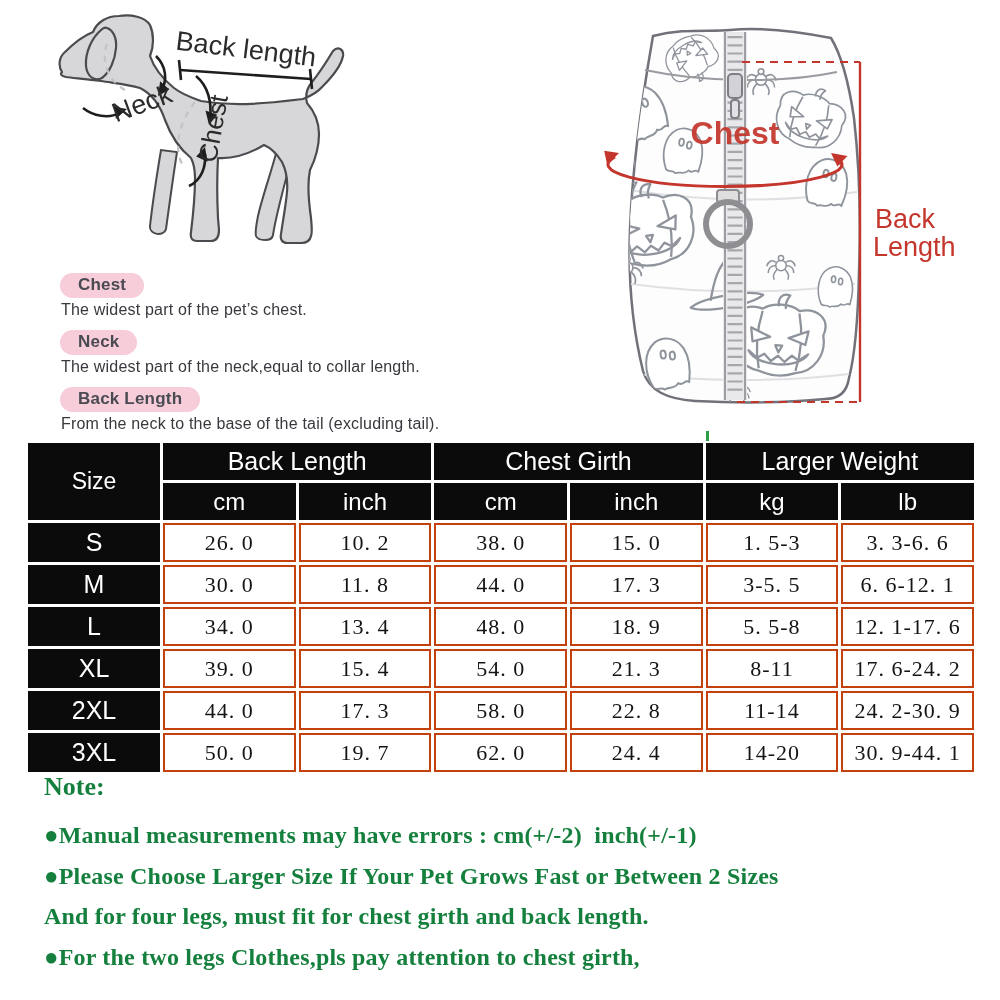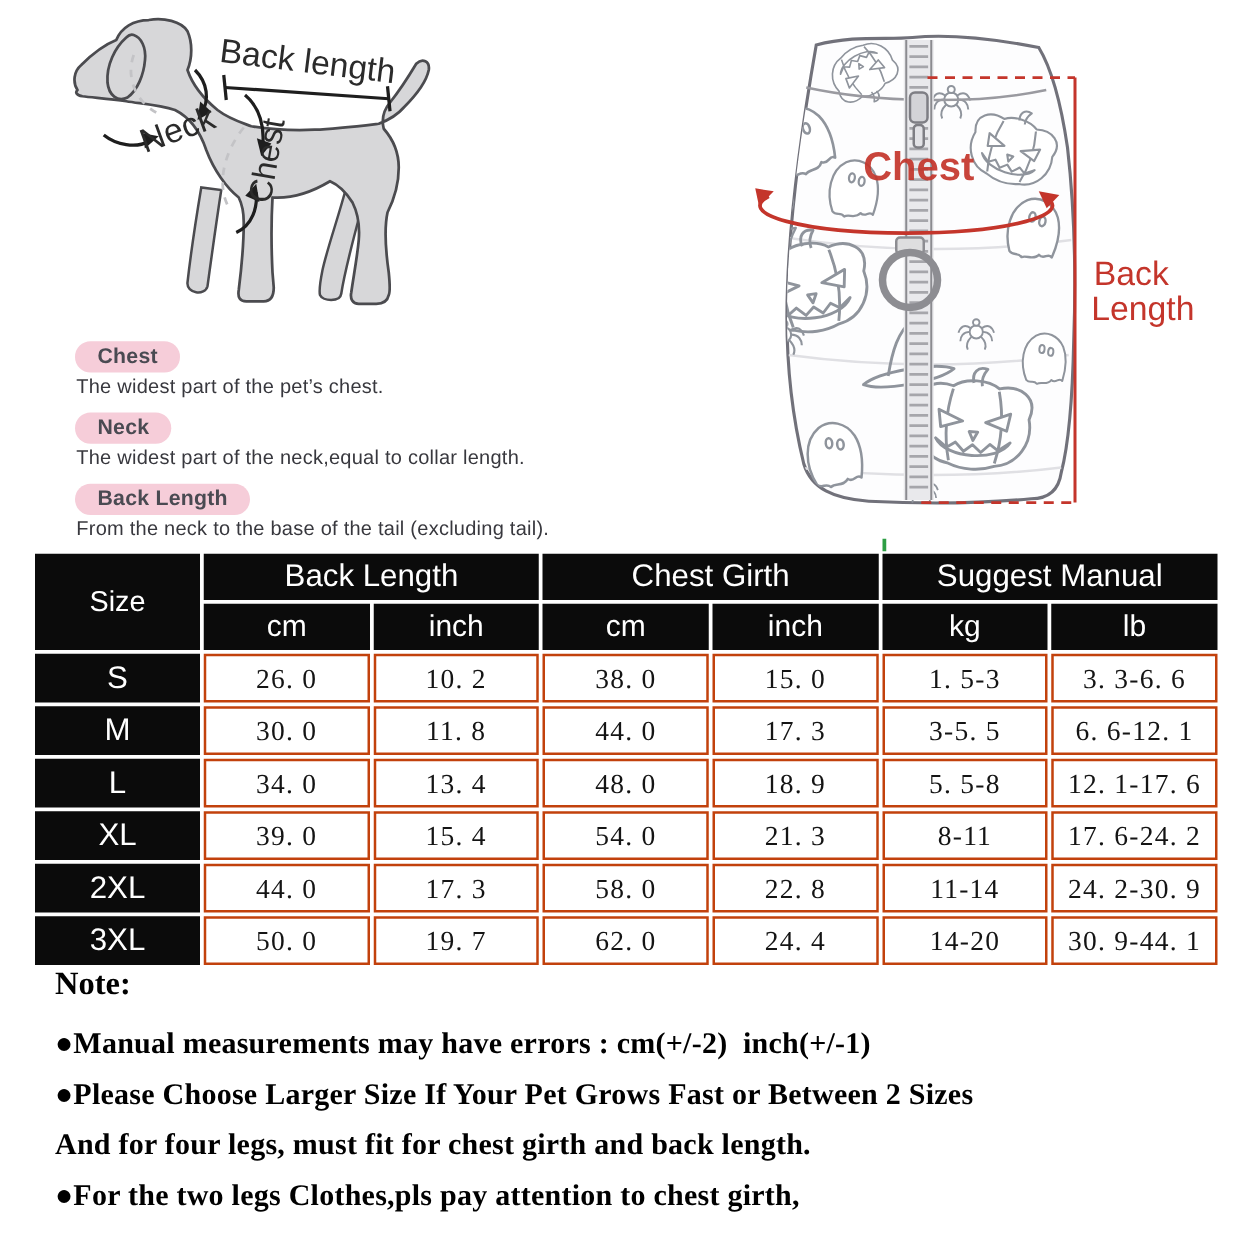--- a/index.html
+++ b/index.html
@@ -25,21 +25,21 @@
   th.group { font-size:25px; height:37px; }
   th.unit  { font-size:24px; height:37px; }
   td.val { background:#ffffff; border:2px solid #c2410c; font-family:"Liberation Serif",serif;
            font-size:22px; letter-spacing:1px; height:35px; color:#141414; }
   td.size-cell { background:#0b0b0b; color:#fff; font-size:25px; height:35px; }
 
   .green-artifact { position:absolute; left:706px; top:431px; width:3px; height:10px; background:#2e9e44; }
 
   
   .notes { position:absolute; left:44px; top:772px; width:920px;
-           font-family:"Liberation Serif",serif; font-weight:700; color:#000000; }
+           font-family:"Liberation Serif",serif; font-weight:700; color:#15803d; }
   .notes-title { font-size:26px; margin-bottom:13px; }
   .note-item { font-size:24px; line-height:40.5px; white-space:pre-wrap; letter-spacing:0.2px; }
 
   svg text { font-family:"Liberation Sans",sans-serif; }
 </style>
 </head>
 <body>
 
 <div class="stage">
 
@@ -227,21 +227,21 @@
         <col>
         <col>
         <col>
         <col>
     </colgroup>
     <tbody>
         <tr>
       <th class="hdr size-head" rowspan="2">Size</th>
       <th class="hdr group" colspan="2">Back Length</th>
       <th class="hdr group" colspan="2">Chest Girth</th>
-      <th class="hdr group" colspan="2">Suggest Manual</th>
+      <th class="hdr group" colspan="2">Larger Weight</th>
     </tr>
     <tr>
       <th class="hdr unit">cm</th>
       <th class="hdr unit">inch</th>
       <th class="hdr unit">cm</th>
       <th class="hdr unit">inch</th>
       <th class="hdr unit">kg</th>
       <th class="hdr unit">lb</th>
     </tr>
     <tr>

